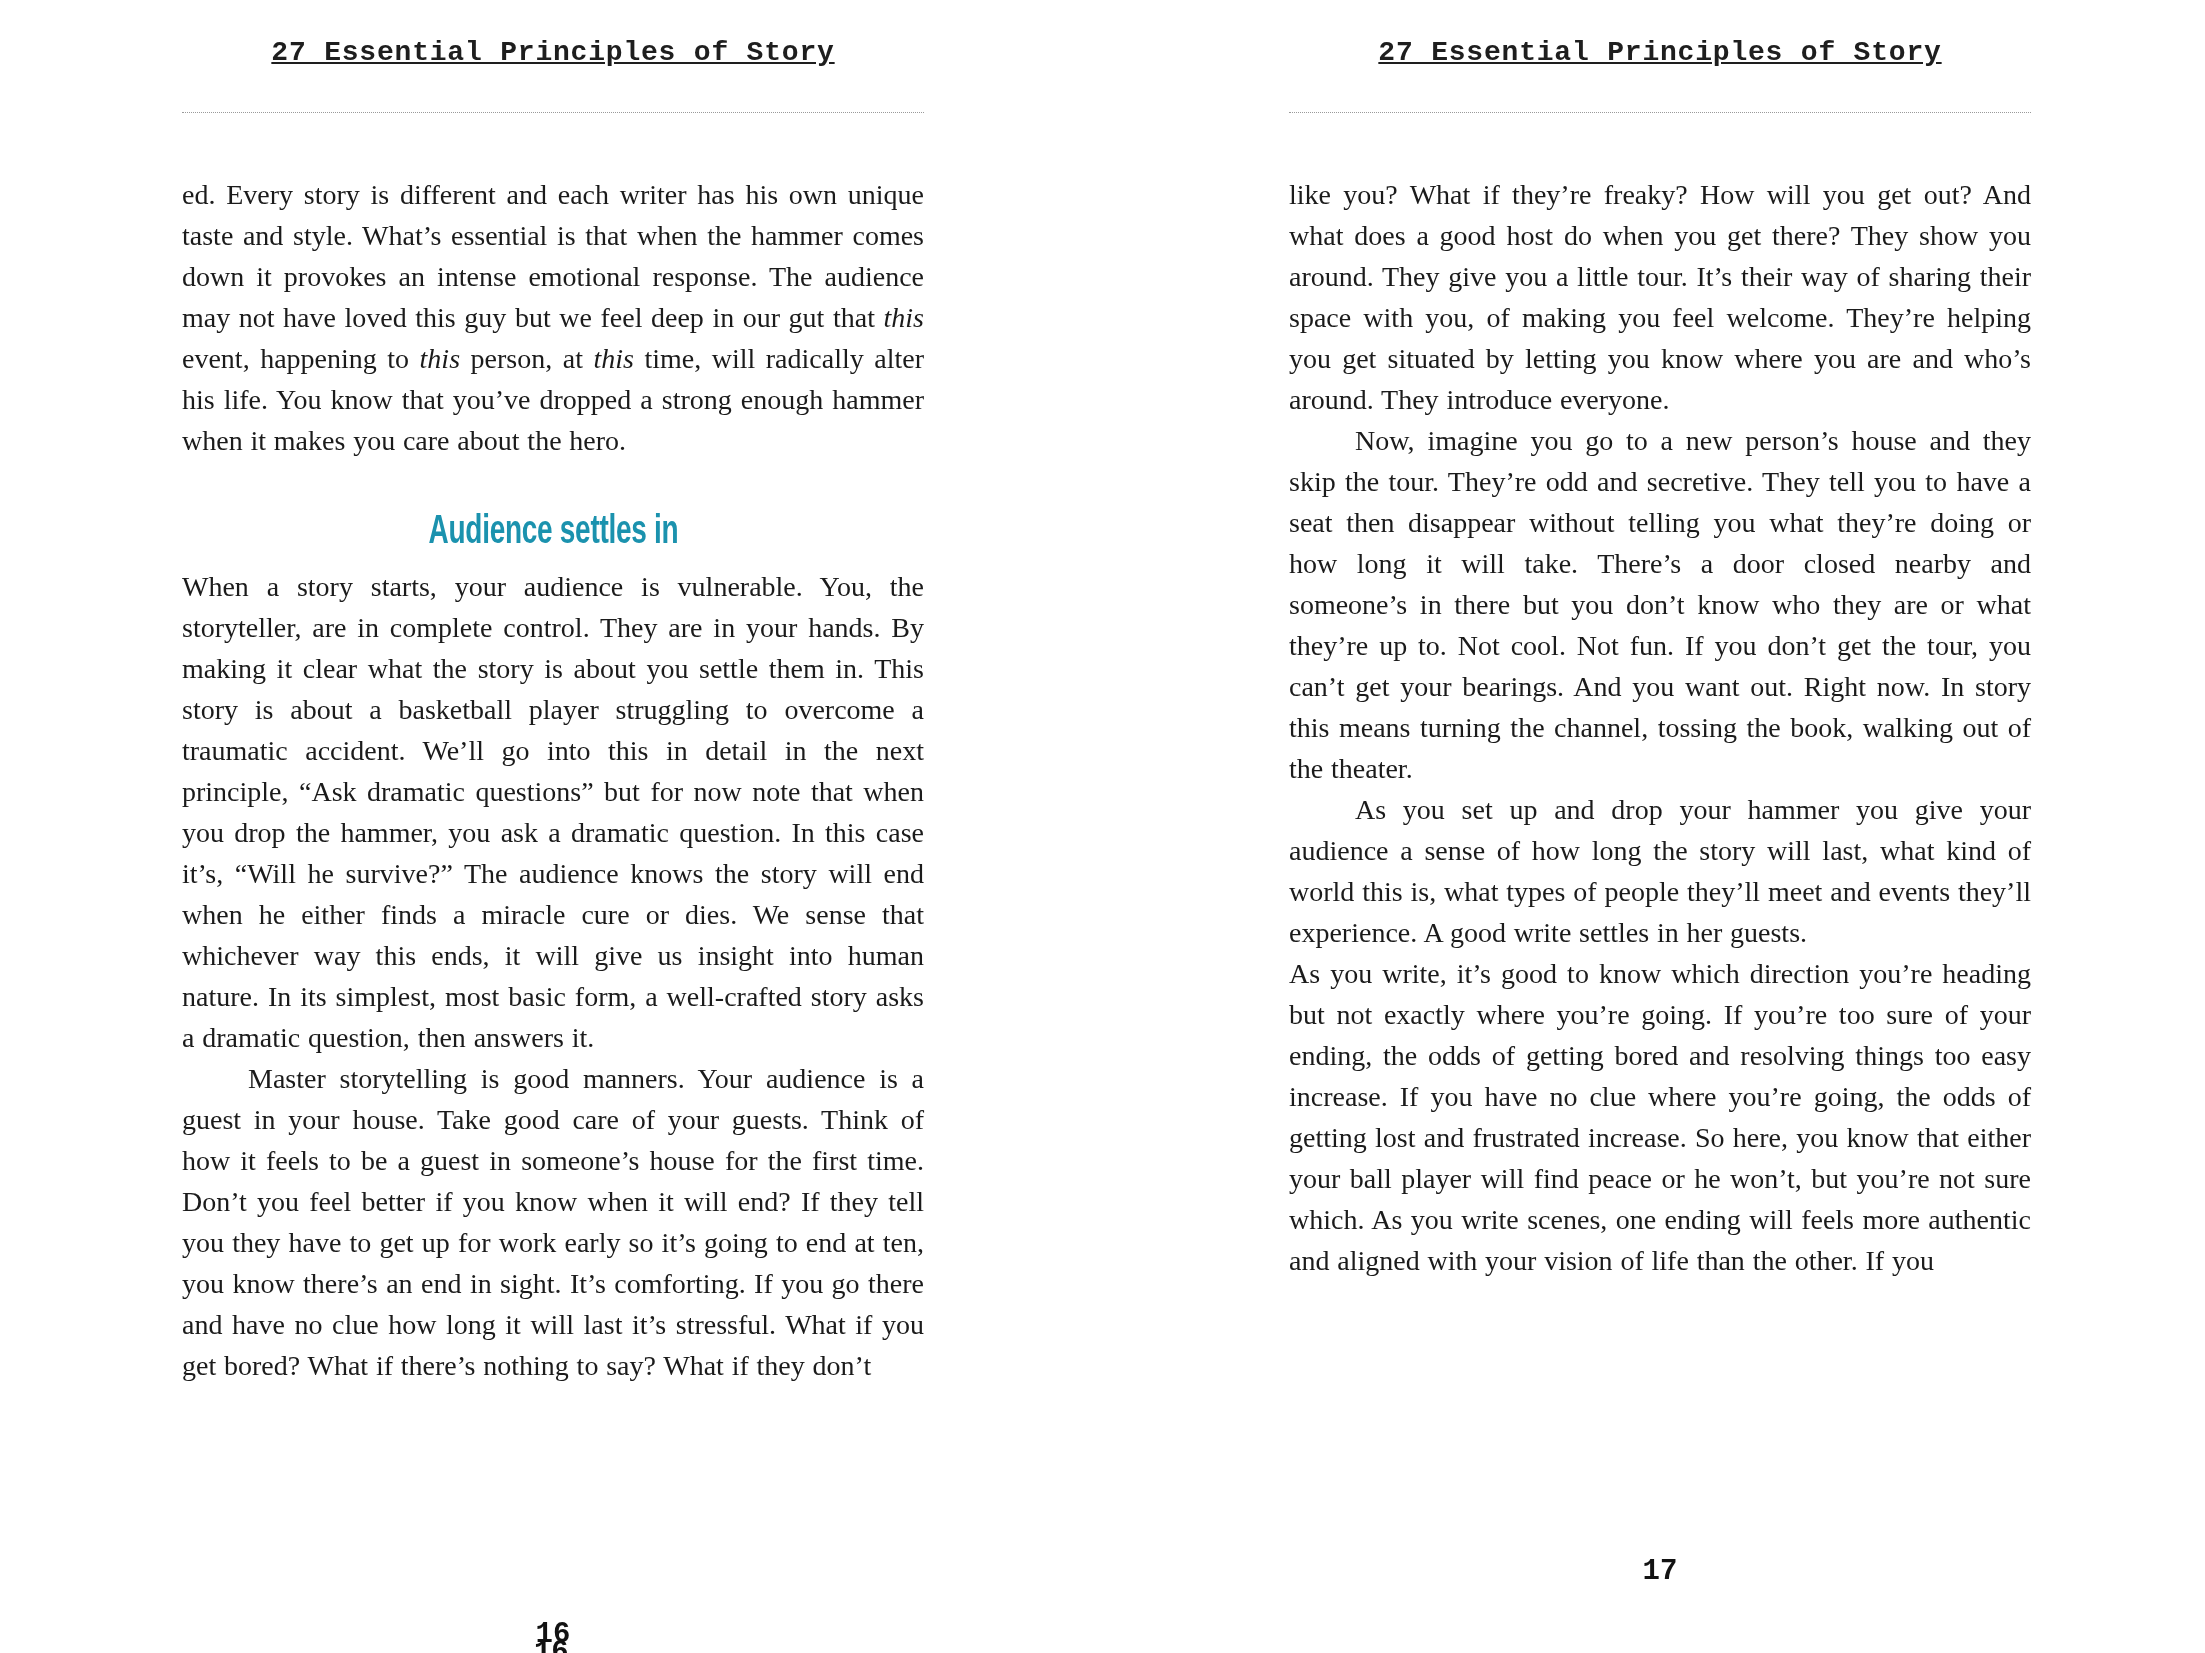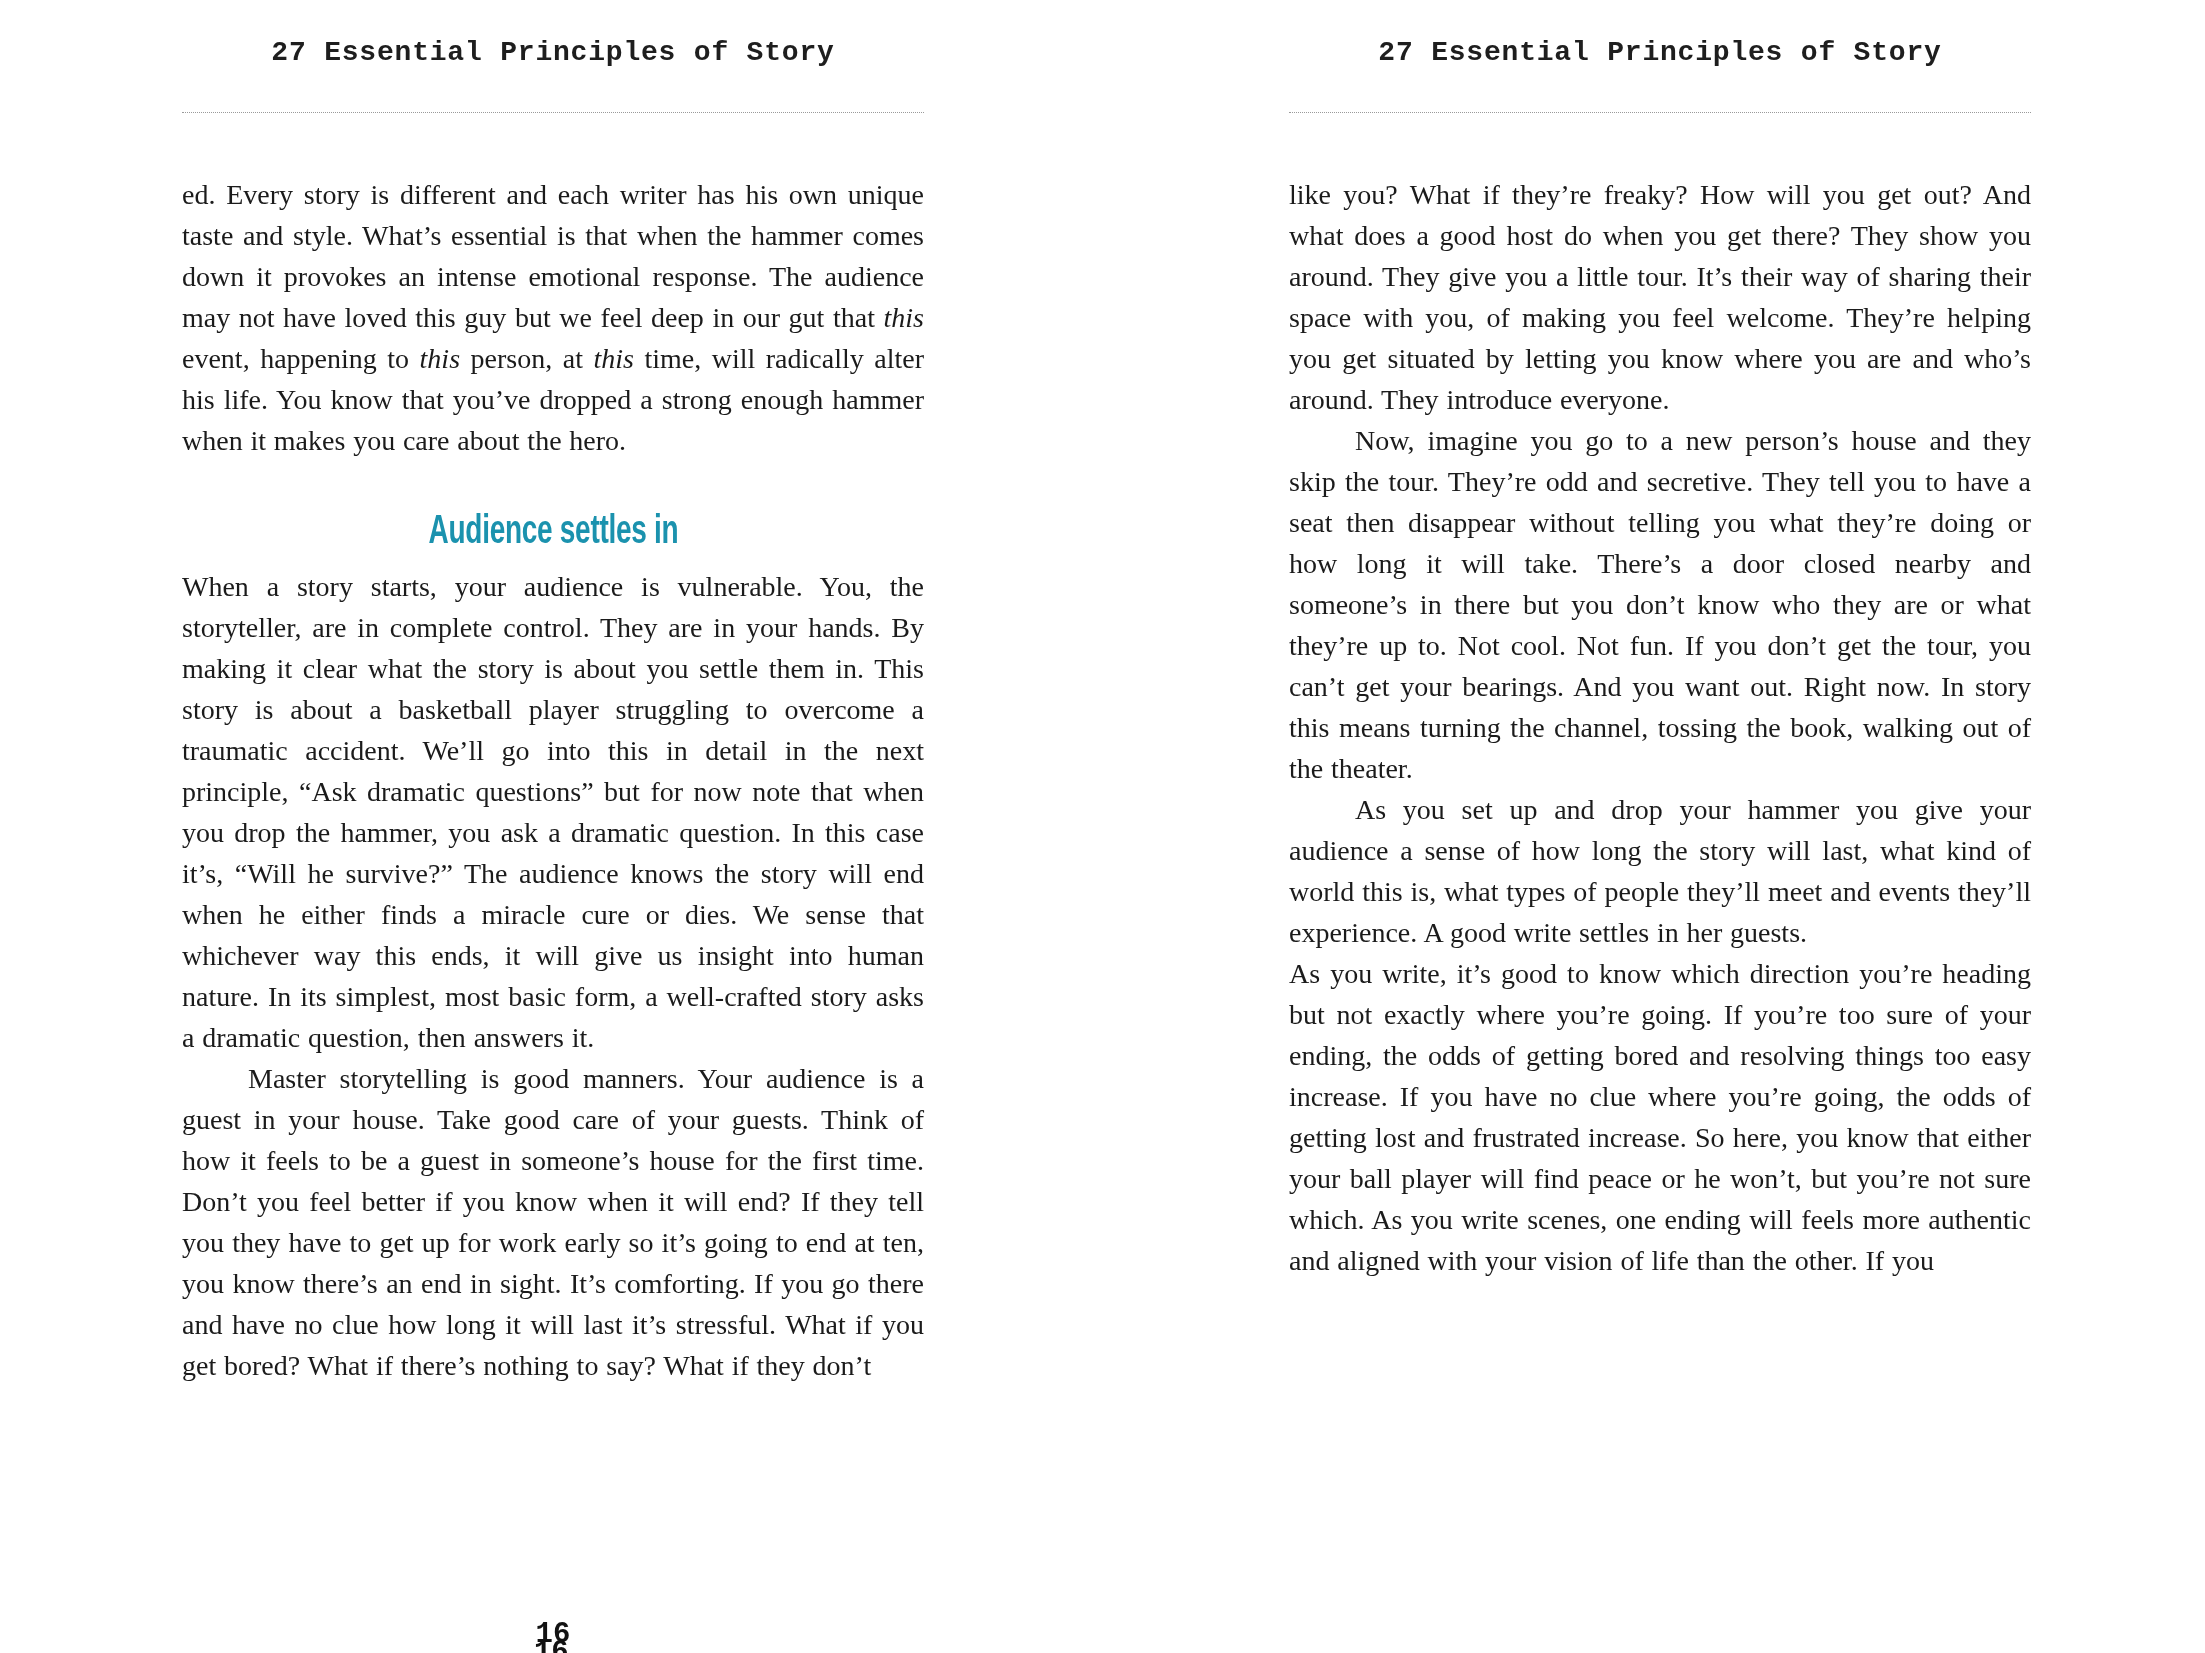--- a/index.html
+++ b/index.html
@@ -16,21 +16,21 @@
     color:var(--ink);
   }
   .page{position:absolute;top:0;height:1654px;width:742px;}
   #page-left{left:182px;}
   #page-right{left:1289px;}
 
   .running-header{position:absolute;top:36px;left:0;right:0;text-align:center;}
   .header-text{
     font-family:"Liberation Mono","DejaVu Sans Mono",monospace;
     font-weight:700;font-size:28px;line-height:34px;letter-spacing:0.8px;
-    color:#1e1e1e;white-space:nowrap;
+    color:#1e1e1e;white-space:nowrap;text-decoration:underline;
   }
   .header-rule{margin-top:42px;height:0;border-bottom:1.7px dotted var(--rule);}
 
   .page-body{position:absolute;top:174px;left:0;right:0;}
   .body-para{
     margin:0;font-size:28px;line-height:41px;
     text-align:justify;word-spacing:0.8px;
   }
   .body-para.indent{text-indent:66px;}
   .body-para em{}
@@ -82,14 +82,17 @@
   <header class="running-header">
     <span class="header-text">27 Essential Principles of Story</span>
     <div class="header-rule"></div>
   </header>
   <main class="page-body">
       <p class="body-para">like you? What if they’re freaky? How will you get out? And what does a good host do when you get there? They show you around. They give you a little tour. It’s their way of sharing their space with you, of making you feel welcome. They’re helping you get situated by letting you know where you are and who’s around. They introduce everyone.</p>
       <p class="body-para indent">Now, imagine you go to a new person’s house and they skip the tour. They’re odd and secretive. They tell you to have a seat then disappear without telling you what they’re doing or how long it will take. There’s a door closed nearby and someone’s in there but you don’t know who they are or what they’re up to. Not cool. Not fun. If you don’t get the tour, you can’t get your bearings. And you want out. Right now. In story this means turning the channel, tossing the book, walking out of the theater.</p>
       <p class="body-para indent">As you set up and drop your hammer you give your audience a sense of how long the story will last, what kind of world this is, what types of people they’ll meet and events they’ll experience. A good write settles in her guests.</p>
       <p class="body-para">As you write, it’s good to know which direction you’re heading but not exactly where you’re going. If you’re too sure of your ending, the odds of getting bored and resolving things too easy increase. If you have no clue where you’re going, the odds of getting lost and frustrated increase. So here, you know that either your ball player will find peace or he won’t, but you’re not sure which. As you write scenes, one ending will feels more authentic and aligned with your vision of life than the other. If you</p>
     </main>
+  <footer class="page-number">
+    <span class="pn">17</span>
+  </footer>
 </div>
 
 
 </body></html>

